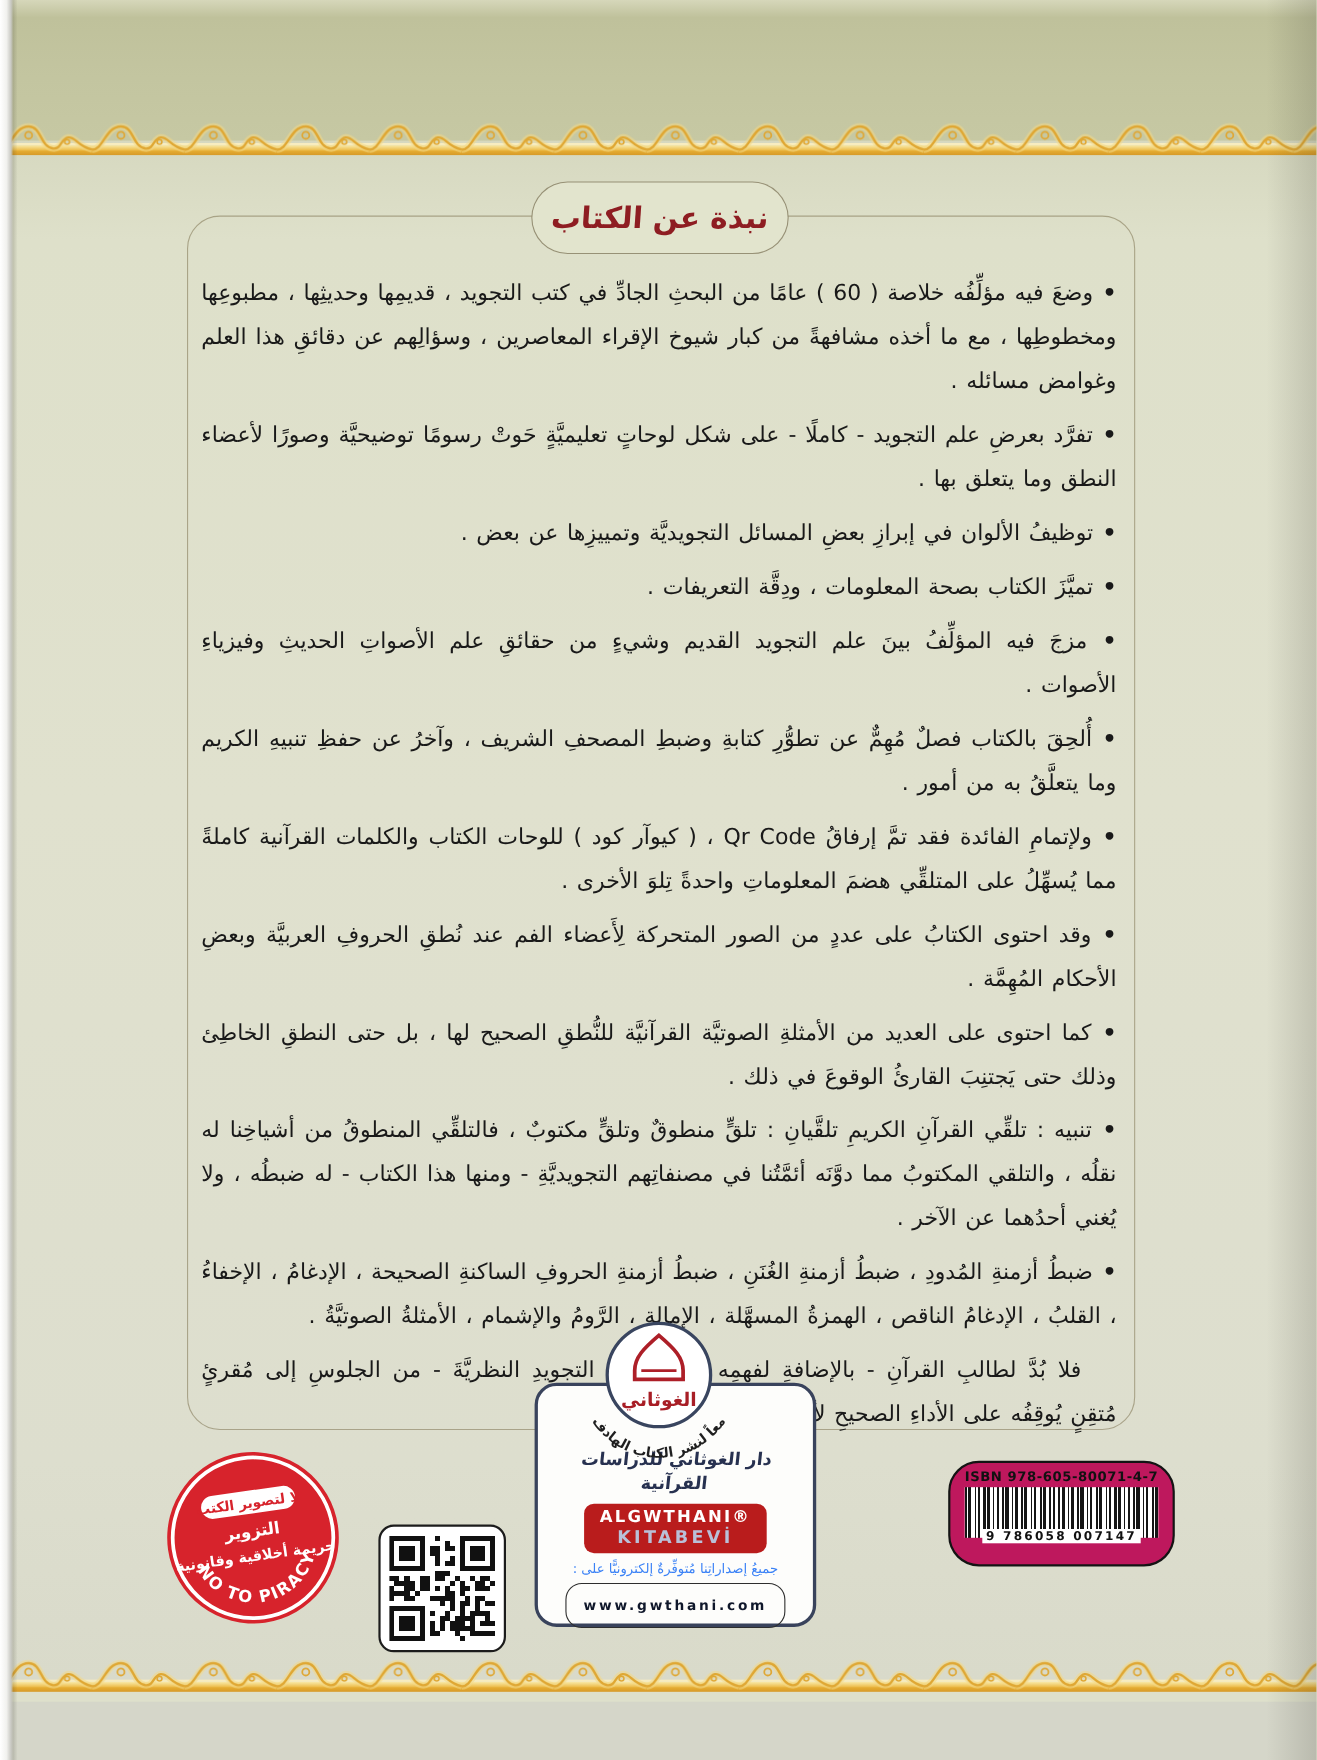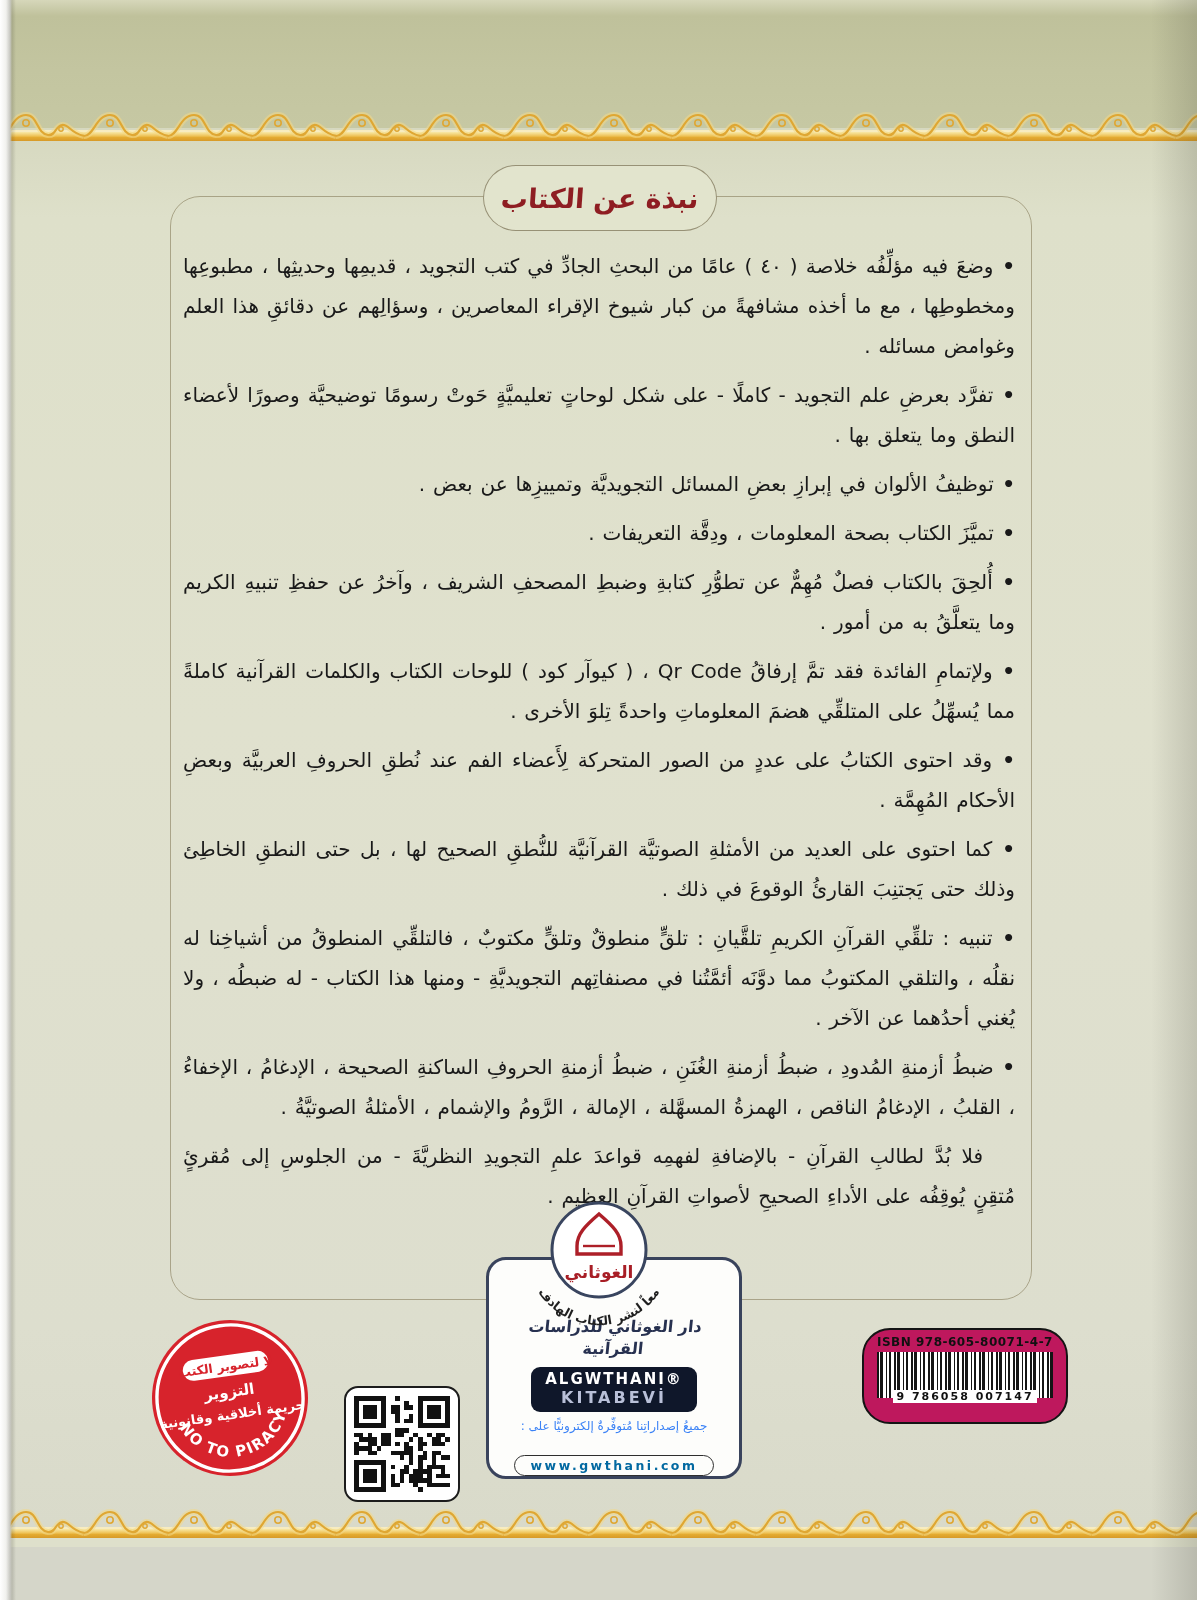--- a/index.html
+++ b/index.html
@@ -39,26 +39,26 @@
   .text-block li::before{content:"\2022\00A0";font-weight:bold;}
   .closing{text-align:justify;margin:2px 0 0 0;text-indent:1.6em;}
 
   
   .pub-card{position:absolute;left:486px;top:1257px;width:256px;height:222px;background:#fdfdfb;
     border:3px solid #39435c;border-radius:20px;box-sizing:border-box;z-index:4;
     display:flex;flex-direction:column;align-items:center;}
   .pub-logo{position:absolute;left:489px;top:1188px;z-index:5;}
   .pub-callig{margin-top:56px;direction:rtl;color:#273150;font-weight:bold;font-size:16px;
     text-align:center;line-height:1.35;width:220px;transform:skewX(-6deg);}
-  .pub-badge{margin-top:8px;background:#0f172a;border-radius:9px;padding:4px 14px 5px;text-align:center;}
+  .pub-badge{margin-top:8px;background:#b91c1c;border-radius:9px;padding:4px 14px 5px;text-align:center;}
   .pub-badge .b1{color:#ffffff;font-size:15px;font-weight:bold;letter-spacing:2px;line-height:1.1;}
   .pub-badge .b2{color:#b9c0d8;font-size:16px;font-weight:bold;letter-spacing:3px;line-height:1.2;}
   .pub-note{margin-top:7px;direction:rtl;color:#3b82f6;font-size:12px;}
-  .pub-site{margin-top:22px;border:1.6px solid #2e2e2e;border-radius:15px;padding:2px 16px;
-    color:#0369a1;font-size:12.5px;letter-spacing:2.5px;font-weight:bold;}
+  .pub-site{margin-top:6px;border:1.6px solid #2e2e2e;border-radius:15px;padding:12px 16px;
+    color:#0f172a;font-size:12.5px;letter-spacing:2.5px;font-weight:bold;}
 
   
   .stamp-wrap{position:absolute;left:150px;top:1318px;width:160px;height:160px;transform:rotate(-8deg);z-index:3;}
 
   
   .qr-box{position:absolute;left:344px;top:1386px;width:116px;height:116px;background:#fff;
     border:2.5px solid #1c1c1c;border-radius:14px;box-sizing:border-box;padding:8px;}
   .qr-box svg{width:100%;height:100%;shape-rendering:crispEdges;}
 
   
@@ -106,24 +106,25 @@
   </svg>
 
   <div class="frame"></div>
 
   <div class="title-capsule">
     <span>نبذة عن الكتاب</span>
   </div>
 
   <div class="text-block">
     <ul>
-      <li>وضعَ فيه مؤلِّفُه خلاصة ( ٤٠ ) عامًا من البحثِ الجادِّ في كتب التجويد ، قديمِها وحديثِها ، مطبوعِها ومخطوطِها ، مع ما أخذه مشافهةً من كبار شيوخ الإقراء المعاصرين ، وسؤالِهم عن دقائقِ هذا العلم وغوامض مسائله .</li>
+      <li>وضعَ فيه مؤلِّفُه خلاصة ( 60 ) عامًا من البحثِ الجادِّ في كتب التجويد ، قديمِها وحديثِها ، مطبوعِها ومخطوطِها ، مع ما أخذه مشافهةً من كبار شيوخ الإقراء المعاصرين ، وسؤالِهم عن دقائقِ هذا العلم وغوامض مسائله .</li>
       <li>تفرَّد بعرضِ علم التجويد - كاملًا - على شكل لوحاتٍ تعليميَّةٍ حَوتْ رسومًا توضيحيَّة وصورًا لأعضاء النطق وما يتعلق بها .</li>
       <li>توظيفُ الألوان في إبرازِ بعضِ المسائل التجويديَّة وتمييزِها عن بعض .</li>
       <li>تميَّزَ الكتاب بصحة المعلومات ، ودِقَّة التعريفات .</li>
+      <li>مزجَ فيه المؤلِّفُ بينَ علم التجويد القديم وشيءٍ من حقائقِ علم الأصواتِ الحديثِ وفيزياءِ الأصوات .</li>
       <li>أُلحِقَ بالكتاب فصلٌ مُهِمٌّ عن تطوُّرِ كتابةِ وضبطِ المصحفِ الشريف ، وآخرُ عن حفظِ تنبيهِ الكريم وما يتعلَّقُ به من أمور .</li>
       <li>ولإتمامِ الفائدة فقد تمَّ إرفاقُ Qr Code ، ( كيوآر كود ) للوحات الكتاب والكلمات القرآنية كاملةً مما يُسهِّلُ على المتلقِّي هضمَ المعلوماتِ واحدةً تِلوَ الأخرى .</li>
       <li>وقد احتوى الكتابُ على عددٍ من الصور المتحركة لِأَعضاء الفم عند نُطقِ الحروفِ العربيَّة وبعضِ الأحكام المُهِمَّة .</li>
       <li>كما احتوى على العديد من الأمثلةِ الصوتيَّة القرآنيَّة للنُّطقِ الصحيح لها ، بل حتى النطقِ الخاطِئ وذلك حتى يَجتنِبَ القارئُ الوقوعَ في ذلك .</li>
       <li>تنبيه : تلقِّي القرآنِ الكريمِ تلقَّيانِ : تلقٍّ منطوقٌ وتلقٍّ مكتوبٌ ، فالتلقِّي المنطوقُ من أشياخِنا له نقلُه ، والتلقي المكتوبُ مما دوَّنَه أئمَّتُنا في مصنفاتِهم التجويديَّةِ - ومنها هذا الكتاب - له ضبطُه ، ولا يُغني أحدُهما عن الآخر .</li>
       <li>ضبطُ أزمنةِ المُدودِ ، ضبطُ أزمنةِ الغُنَنِ ، ضبطُ أزمنةِ الحروفِ الساكنةِ الصحيحة ، الإدغامُ ، الإخفاءُ ، القلبُ ، الإدغامُ الناقص ، الهمزةُ المسهَّلة ، الإمالة ، الرَّومُ والإشمام ، الأمثلةُ الصوتيَّةُ .</li>
     </ul>
     <p class="closing">فلا بُدَّ لطالبِ القرآنِ - بالإضافةِ لفهمِه قواعدَ علمِ التجويدِ النظريَّةَ - من الجلوسِ إلى مُقرئٍ مُتقِنٍ يُوقِفُه على الأداءِ الصحيحِ لأصواتِ القرآنِ العظيم .</p>
   </div>
 

